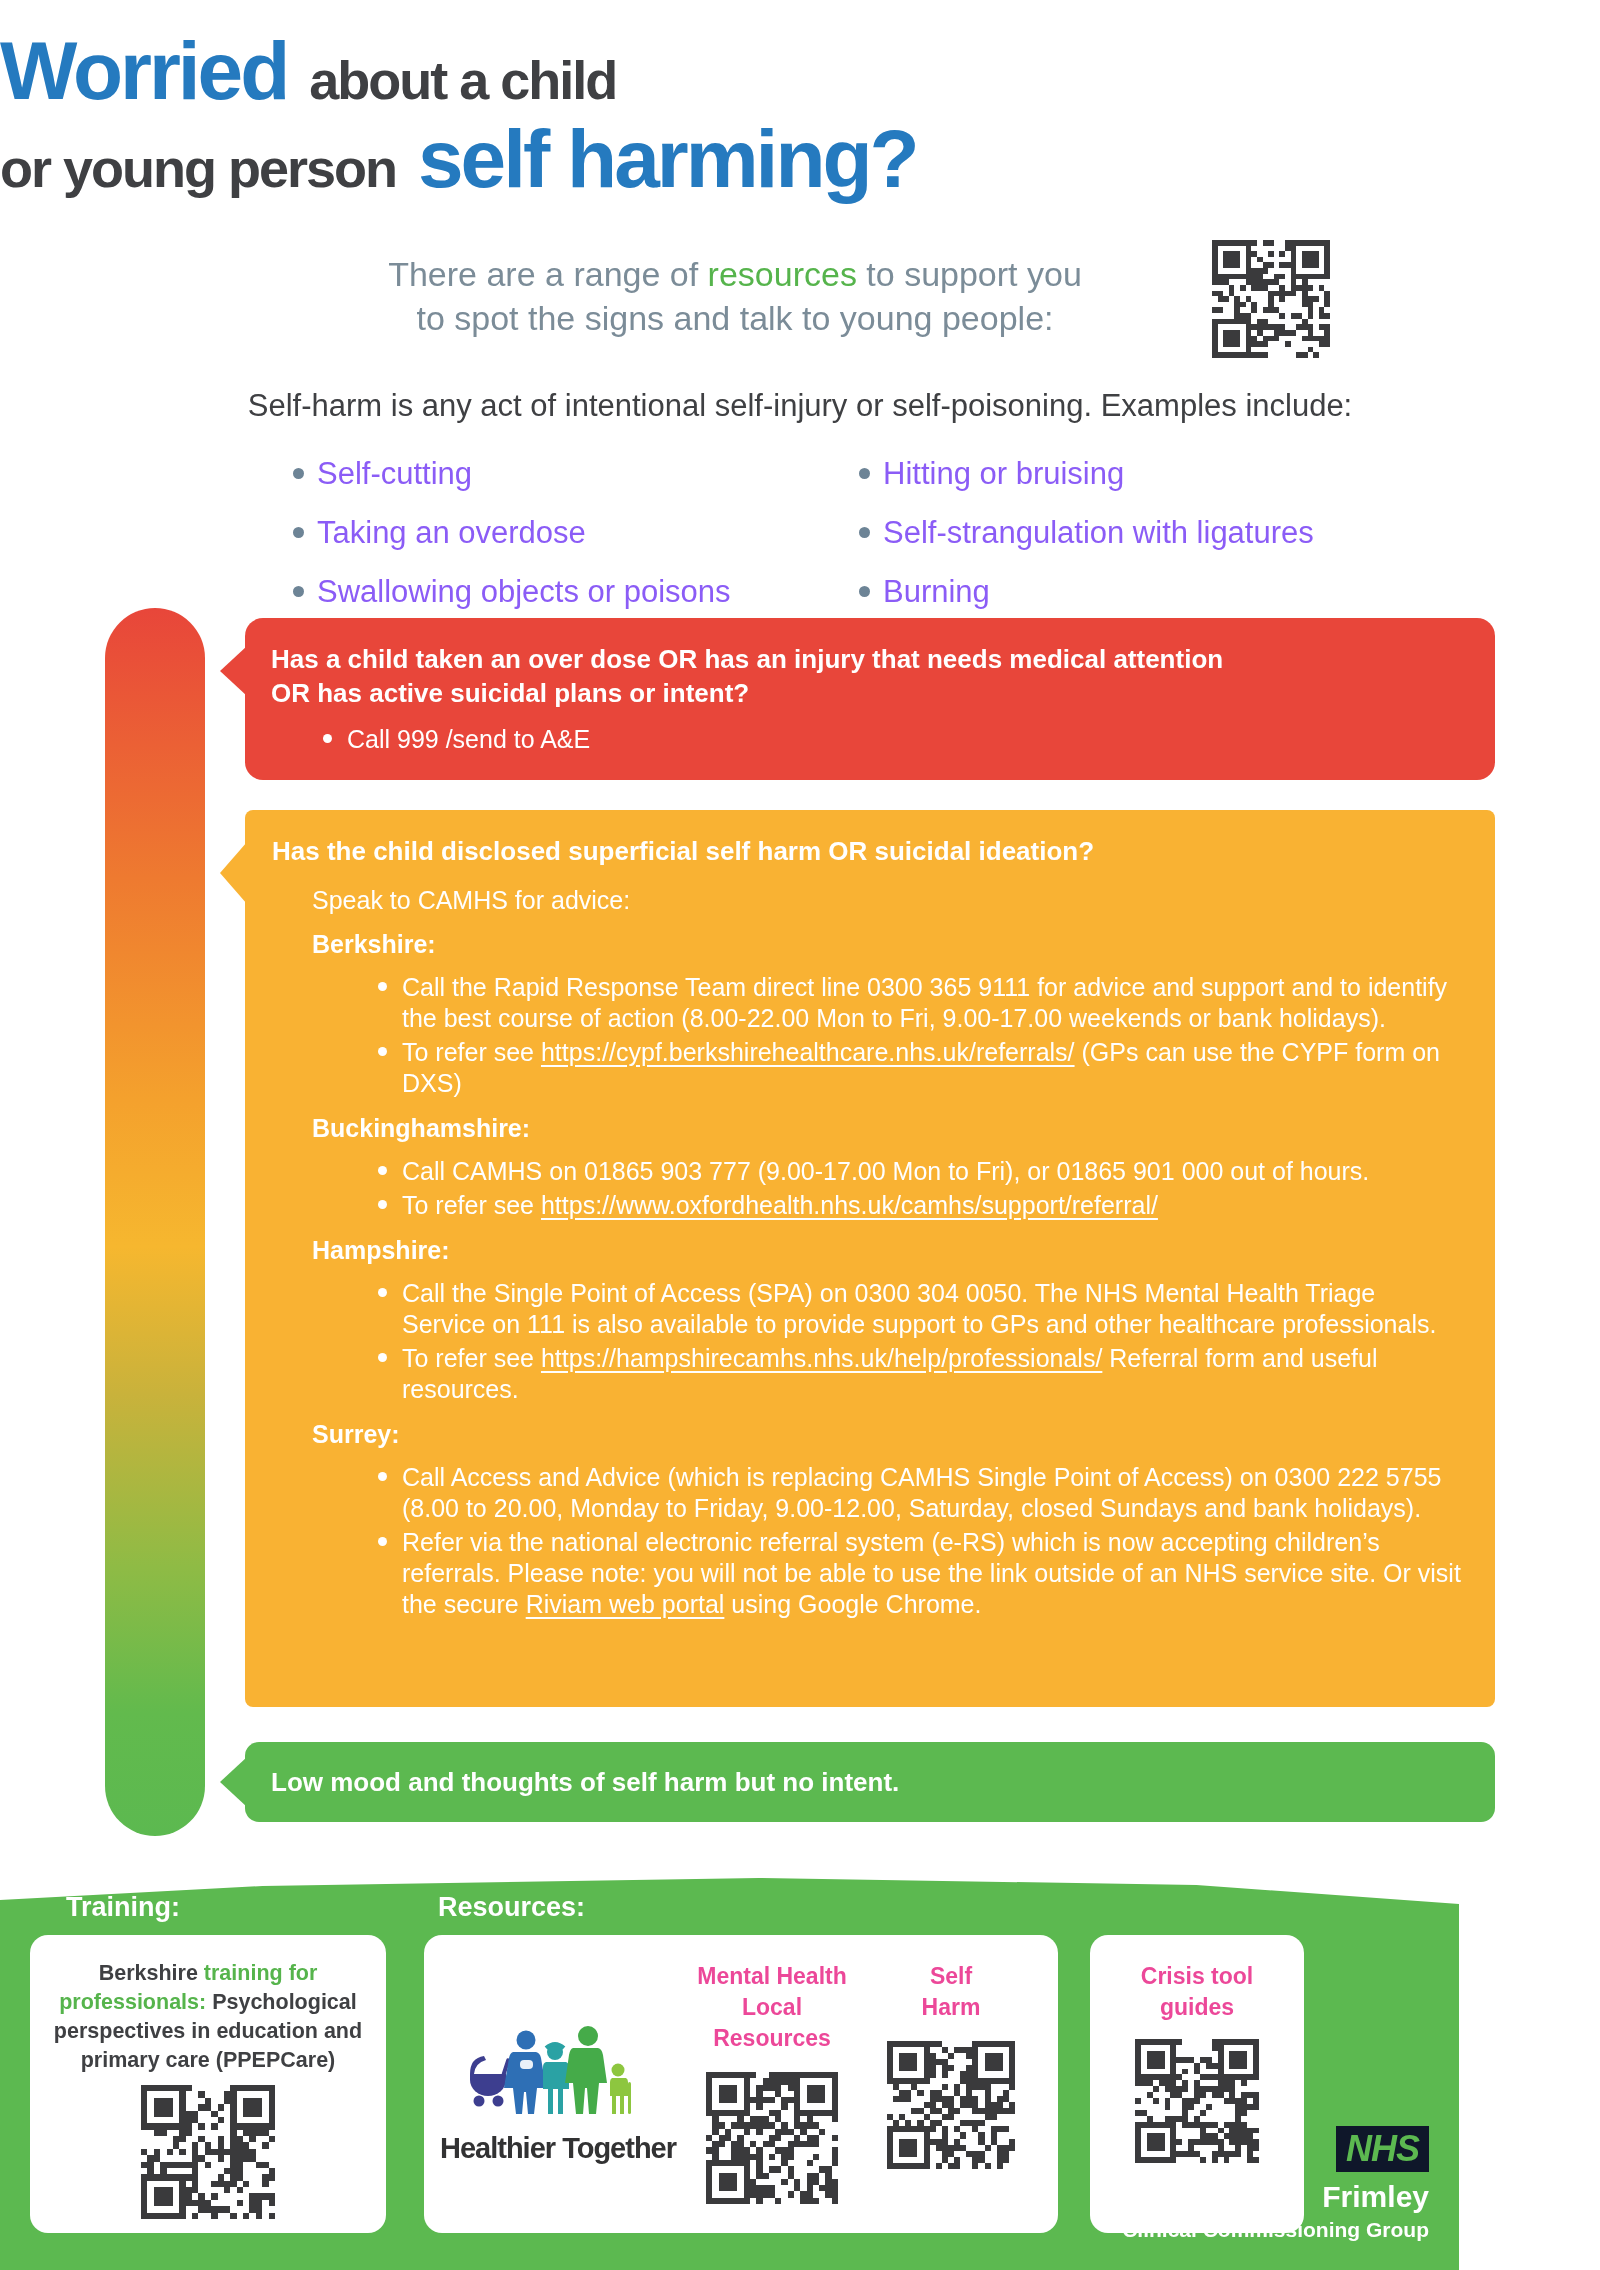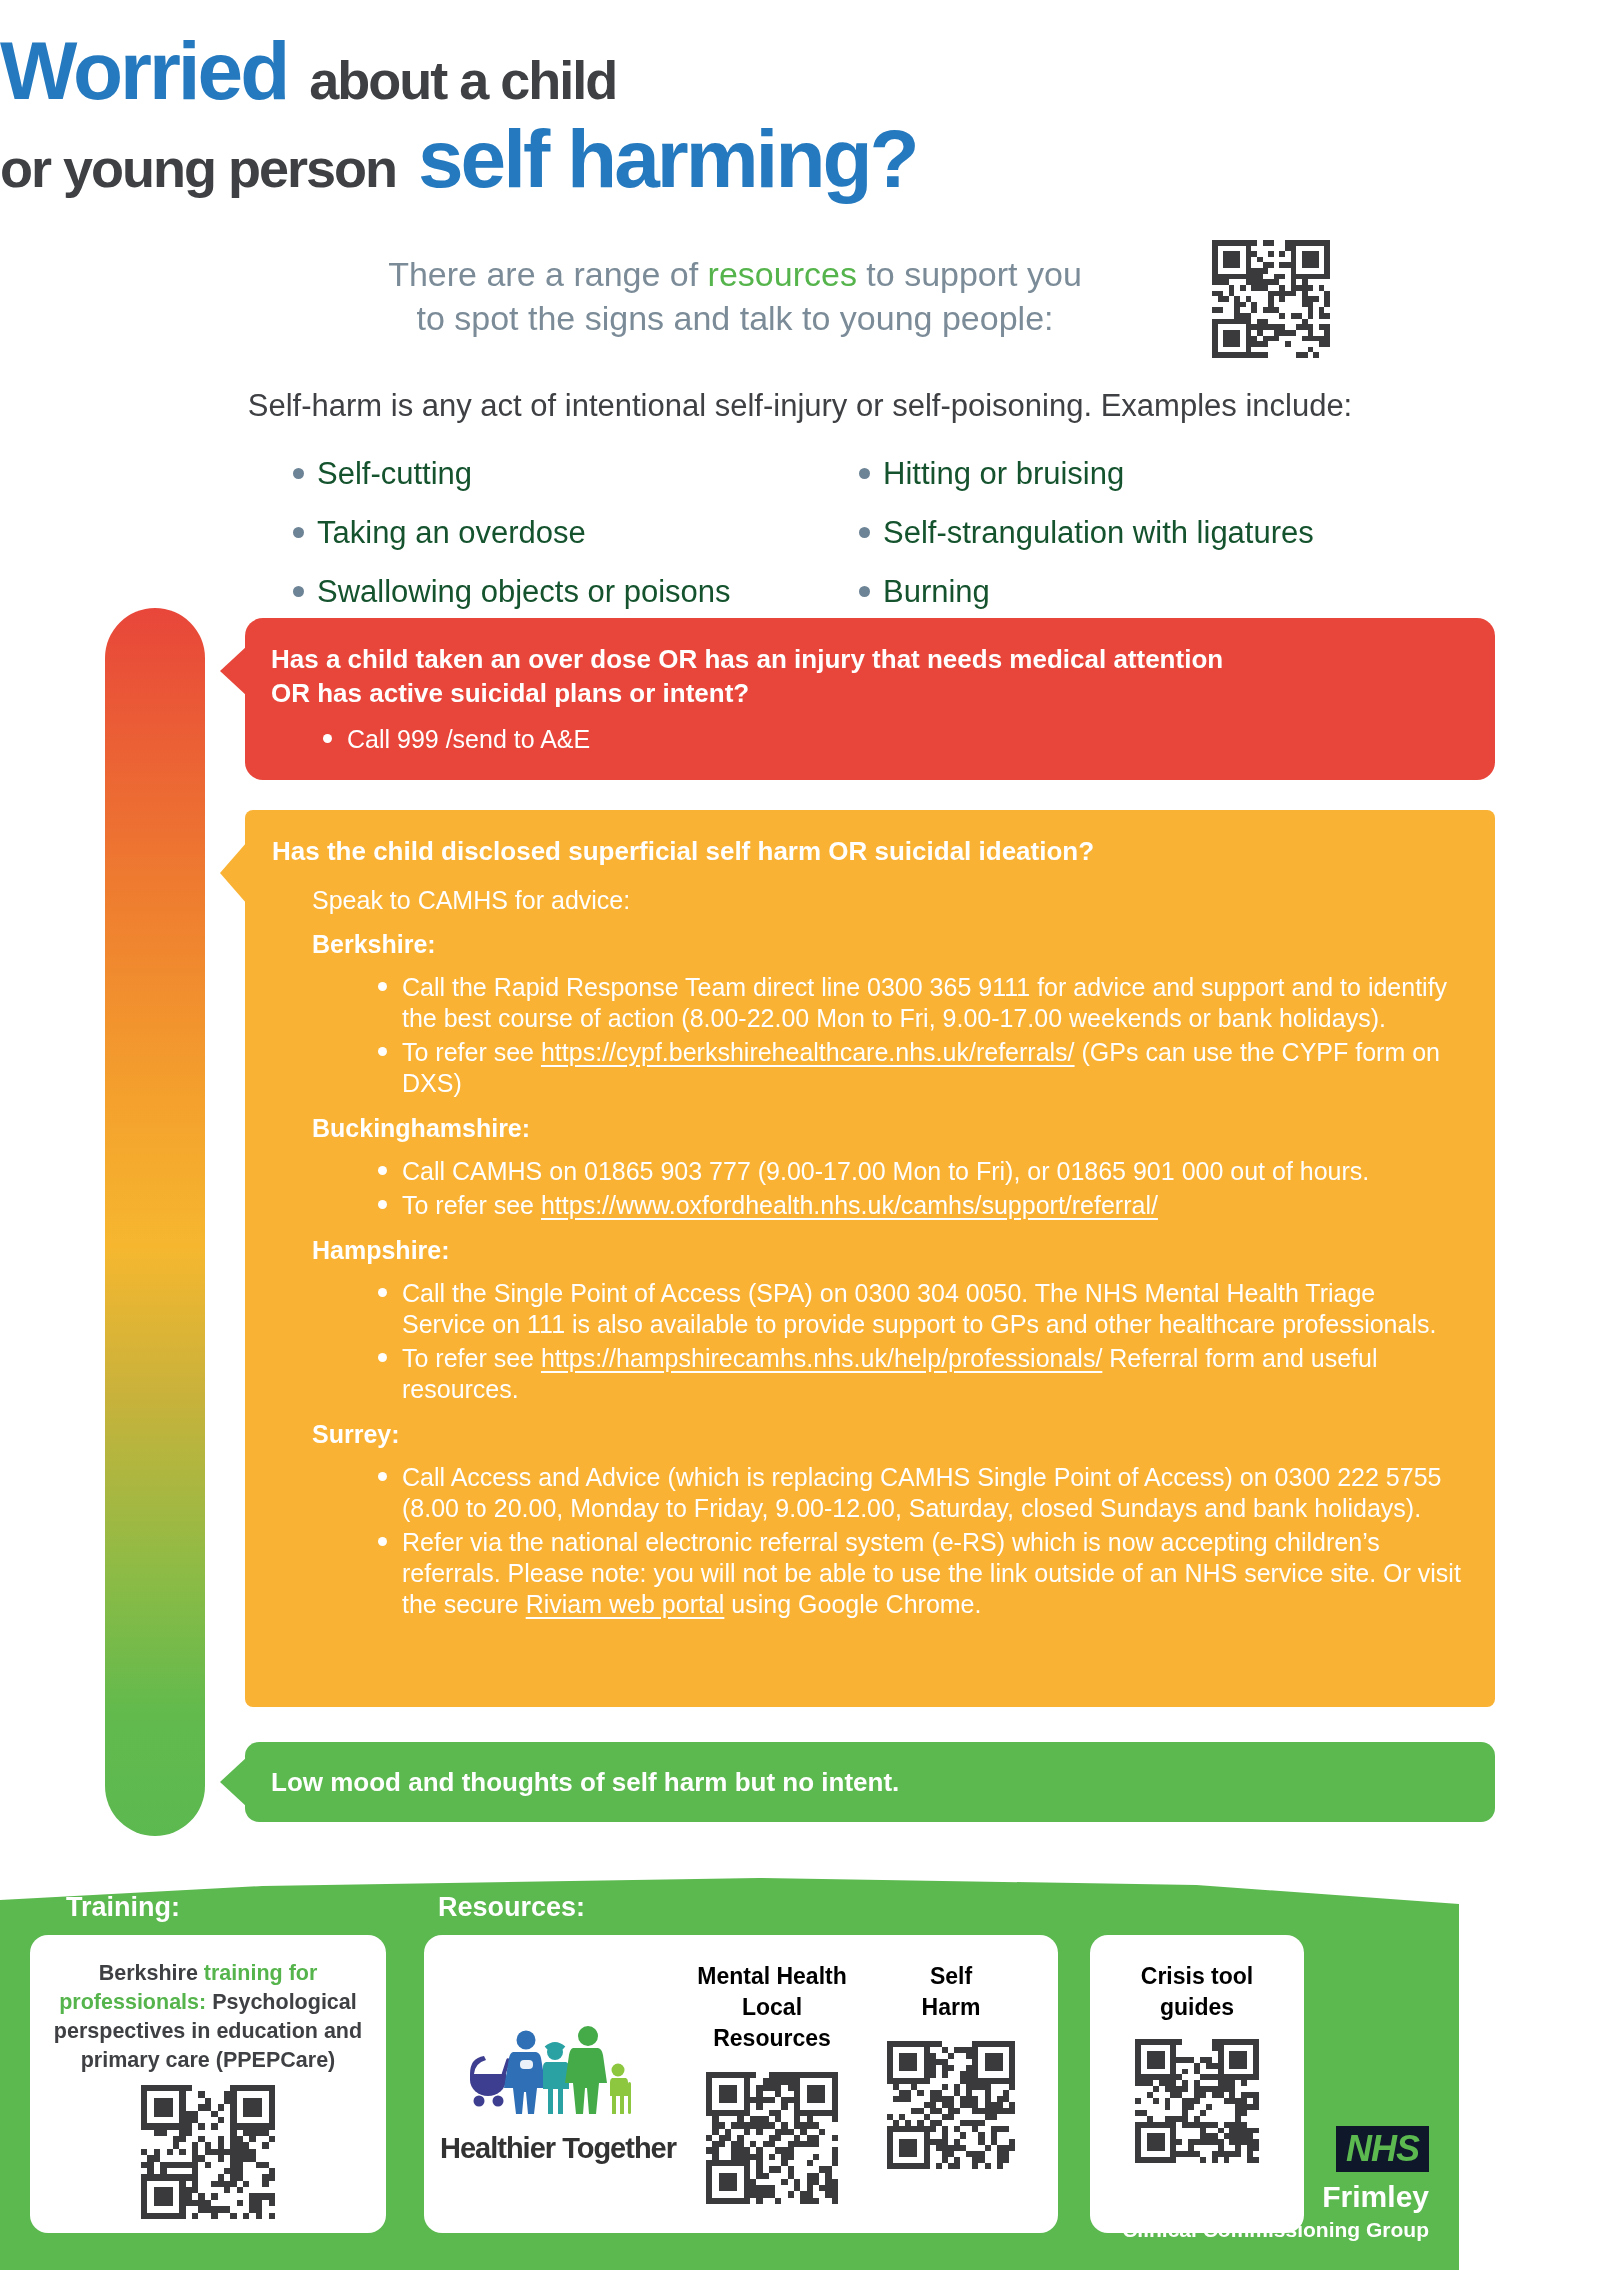--- a/index.html
+++ b/index.html
@@ -22,21 +22,21 @@
   .qr{display:grid;grid-template-columns:repeat(21,1fr);grid-auto-rows:1fr;background:#fff;}
   .qr i{display:block;}
   .qr i.b{background:#3a3a3c;}
 
   .qr-top{top:240px;left:1212px;width:118px;height:118px;}
 
   
   .definition{position:absolute;top:388px;left:0;width:1600px;text-align:center;
               font-size:31px;color:#3f4043;}
   .ex-col{position:absolute;top:456px;list-style:none;margin:0;padding:0;}
-  .ex-col li{position:relative;padding-left:24px;font-size:31px;color:#14532d;margin-bottom:23px;}
+  .ex-col li{position:relative;padding-left:24px;font-size:31px;color:#8b5cf6;margin-bottom:23px;}
   .ex-col li::before{content:'';position:absolute;left:0;top:12px;width:11px;height:11px;
                      border-radius:50%;background:#6d8496;}
   .ex-col.c1{left:293px;}
   .ex-col.c2{left:859px;}
 
   
   .sev-bar{top:608px;left:105px;width:100px;height:1228px;border-radius:52px;
            background:linear-gradient(180deg,#e8463a 0%,#ee7a30 22%,#f4a12d 40%,#f6b72f 52%,
                        #c9b23b 64%,#8fbb45 78%,#62ba4d 90%,#5cb950 100%);}
 
@@ -70,21 +70,21 @@
           clip-path:polygon(0 22px,18% 8px,52% 0,82% 7px,100% 26px,100% 100%,0 100%);}
   .f-label{position:absolute;font-size:27px;font-weight:bold;color:#fff;}
   .f-card{position:absolute;top:57px;background:#fff;border-radius:18px;box-sizing:border-box;}
   .card-training{left:30px;width:356px;height:298px;}
   .card-resources{left:424px;width:634px;height:298px;}
   .card-crisis{left:1090px;width:214px;height:298px;}
   .train-text{margin:24px 18px 0;text-align:center;font-size:21.5px;line-height:29px;
               font-weight:bold;color:#3f4043;}
   .green-txt{color:#56b44c;}
   .qr-card{margin:10px auto 0;}
-  .res-label{text-align:center;font-size:23px;line-height:31px;font-weight:bold;color:#000000;}
+  .res-label{text-align:center;font-size:23px;line-height:31px;font-weight:bold;color:#ec4899;}
   .res-col{position:absolute;top:26px;text-align:center;}
   .res-col .qr{margin:18px auto 0;}
   .ht-logo{position:absolute;left:14px;top:87px;width:240px;text-align:center;}
   .ht-text{font-size:29px;font-weight:bold;color:#323233;letter-spacing:-1px;margin-top:4px;}
   .crisis-inner{padding-top:26px;text-align:center;}
   .crisis-inner .qr{margin:16px auto 0;}
 
   .nhs-lockup{position:absolute;right:30px;top:248px;text-align:right;color:#fff;}
   .nhs-box{display:inline-block;background:#0f172a;color:#5cb950;font-weight:bold;font-style:italic;
            font-size:36px;line-height:46px;padding:0 10px;letter-spacing:-1px;}

